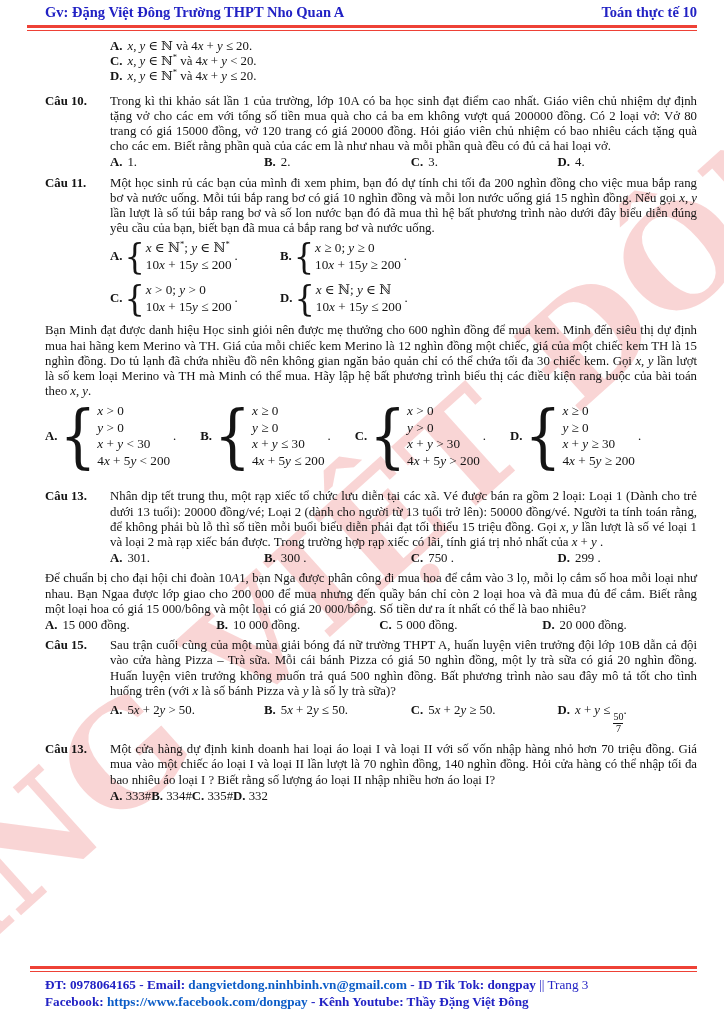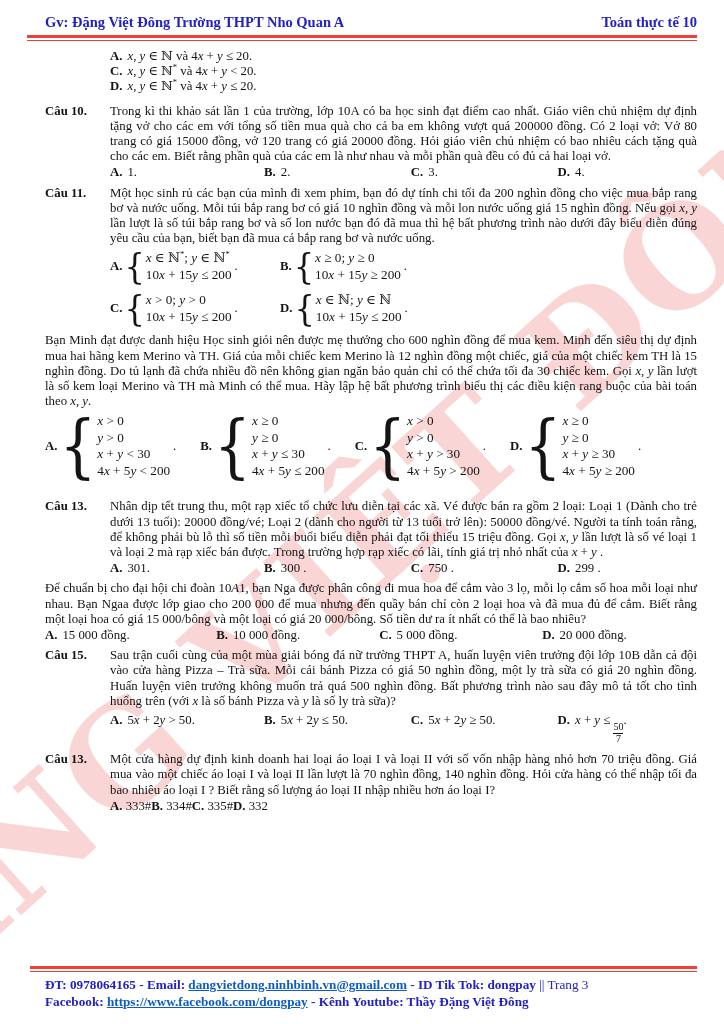--- a/index.html
+++ b/index.html
@@ -10,21 +10,21 @@
   }
   .watermark{
     position:absolute;left:50%;top:53%;
     transform:translate(-50%,-50%) rotate(-42deg);
     font-size:138px;font-weight:bold;letter-spacing:4px;
     color:rgba(240,145,145,0.38);white-space:nowrap;
     z-index:0;pointer-events:none;font-family:"DejaVu Serif",serif;
   }
   .header{
     position:relative;z-index:1;display:flex;justify-content:space-between;
-    padding:13px 27px 4px 45px;font-weight:bold;color:#2222c4;font-size:14.5px;line-height:18px;
+    padding:3px 27px 4px 45px;font-weight:bold;color:#2222c4;font-size:14.5px;line-height:18px;
   }
   .rule{margin:0 27px;border-top:3px solid #ee4136;border-bottom:1.5px solid #ee4136;height:2px;}
   .content{position:relative;z-index:1;padding:8px 27px 0 45px;}
   .ans2grid{display:grid;grid-template-columns:1fr;margin-left:65px;}
   .q{display:flex;margin-top:5px;}
   .q-label{flex:0 0 65px;font-weight:bold;}
   .q-body{flex:1;min-width:0;}
   .q-text{text-align:justify;}
   .ans4{display:grid;grid-template-columns:1.05fr 1fr 1fr 0.95fr;margin-top:1px;}
   .ol{font-weight:bold;}
@@ -43,21 +43,21 @@
   .frac .fd{border-top:1px solid #141414;}
   sup{font-size:8.5px;line-height:0;}
   i{font-style:italic;}
   .answer-line{margin-top:1px;}
   .footer{
     position:absolute;left:0;right:0;bottom:14px;z-index:1;
     padding:0 27px 0 30px;color:#2222c4;font-size:13.2px;font-weight:bold;line-height:16.5px;
   }
   .footer .rule{margin:0 0 5px 0;}
   .f-line{padding-left:15px;}
-  .flink{color:#0b5cc7;text-decoration:underline;font-weight:bold;cursor:pointer;}
+  .flink{color:#0b5cc7;font-weight:bold;cursor:pointer;}
   .fpage{font-weight:normal;}
 </style>
 </head>
 <body>
 
 <div class="watermark">ĐẶNG VIỆT ĐÔNG</div>
 
 <div class="header">
   <span class="h-left">Gv: Đặng Việt Đông Trường THPT Nho Quan A</span>
   <span class="h-right">Toán thực tế 10</span>

